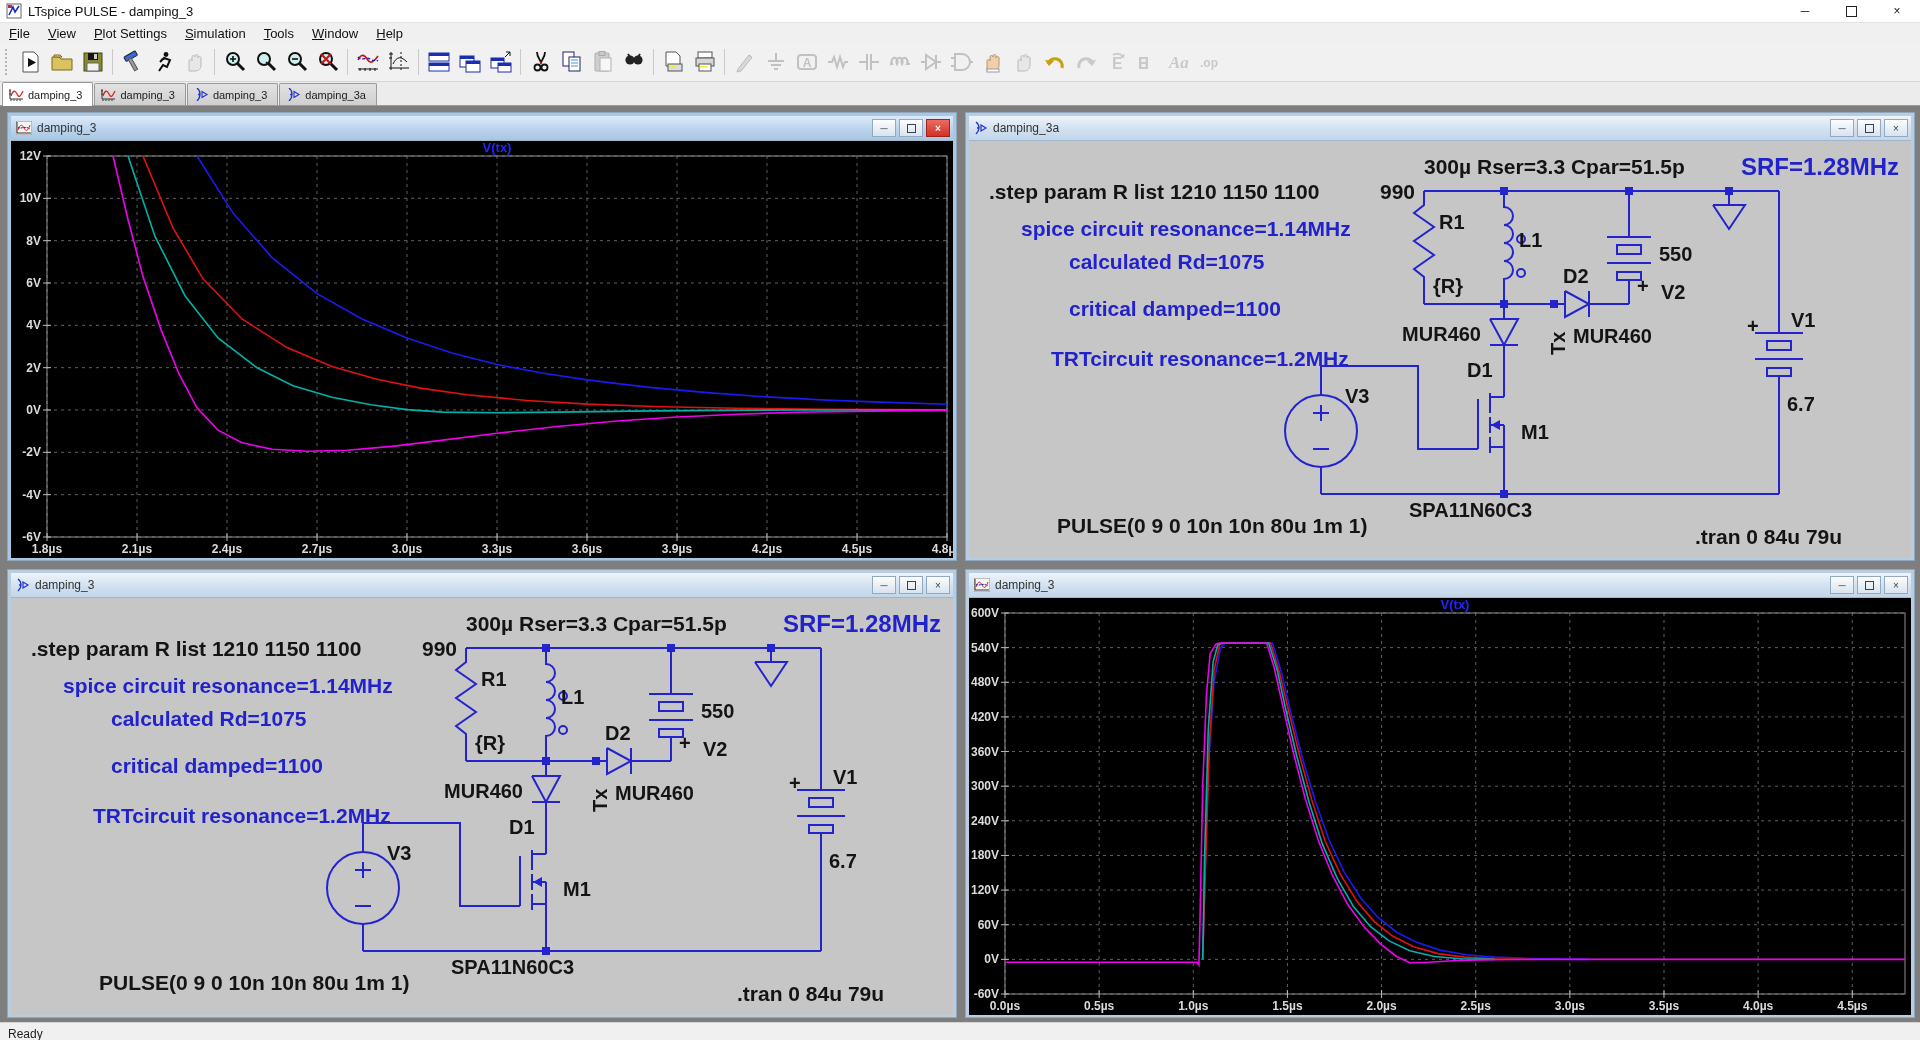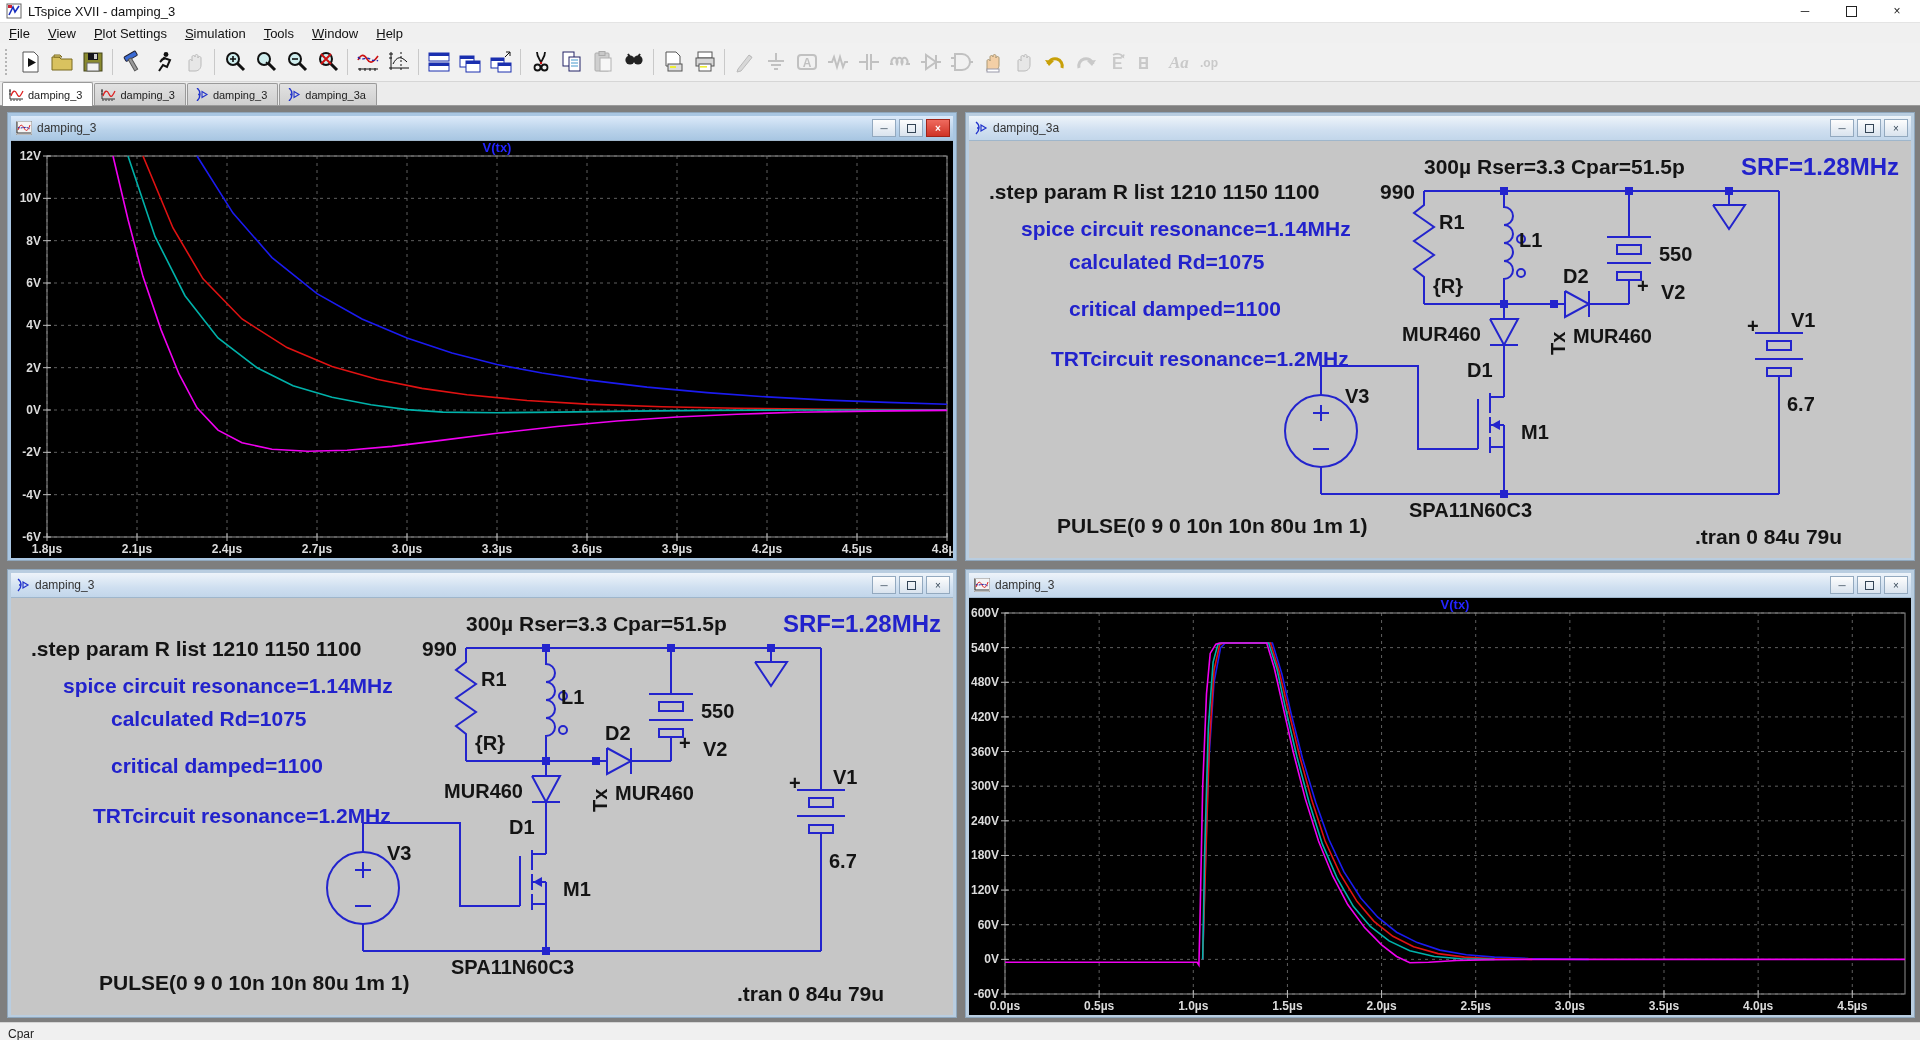--- a/index.html
+++ b/index.html
@@ -65,21 +65,21 @@
 <body>
 
 <div class="titlebar">
   <span class="appicon">
     <svg width="16" height="16" viewBox="0 0 16 16">
         <rect x="1" y="1" width="14" height="14" fill="#fff" stroke="#666"></rect>
         <path d="M3,12 L7,4 L9,9 L13,3" stroke="#1a2fbf" stroke-width="1.6" fill="none"></path>
         <rect x="2" y="2" width="4" height="3" fill="#c23"></rect>
       </svg>
   </span>
-  <span class="apptitle">LTspice XVII - damping_3</span>
+  <span class="apptitle">LTspice PULSE - damping_3</span>
   <span class="spacer"></span>
   <span class="cap">─</span>
   <span class="cap">
       <span class="boxglyph"></span>
     </span>
   <span class="cap">×</span>
 </div>
 
 <div class="menubar" id="menubar">
     <span class="mi"><u>F</u>ile</span>
@@ -740,14 +740,14 @@
           <polyline points="233.7,361.4 235.6,292.1 239.3,170.9 245.0,84.3 251.6,49.6 256.3,45.0 303.4,45.0 312.8,75.6 322.2,116.0 333.5,160.5 346.7,204.3 359.8,241.3 374.9,273.6 391.9,300.2 408.8,319.2 427.6,334.2 448.3,344.6 470.9,352.1 497.3,356.7 525.5,359.1 559.4,360.5 591.4,361.1 619.7,361.4" fill="none" stroke="#1b1bf0" stroke-width="1.6"></polyline>
           <polyline points="233.7,361.4 236.5,269.0 240.3,147.8 245.0,72.7 250.6,46.8 254.4,45.0 301.5,45.0 310.0,72.7 319.4,112.0 330.7,158.2 342.9,202.6 356.1,243.0 371.1,275.9 388.1,303.6 405.0,323.3 423.9,338.3 444.6,348.7 469.1,355.6 495.4,359.1 525.5,360.8 563.2,361.4" fill="none" stroke="#e01212" stroke-width="1.6"></polyline>
           <polyline points="233.7,361.4 235.6,257.5 239.3,130.5 244.1,64.1 248.8,46.8 252.5,45.0 299.6,45.0 308.1,71.6 316.5,110.3 327.8,158.2 340.1,204.3 353.3,245.9 368.3,280.5 384.3,308.3 401.3,328.5 420.1,342.9 440.8,352.7 465.3,358.5 491.6,360.8 525.5,361.4" fill="none" stroke="#00b2aa" stroke-width="1.6"></polyline>
           <polyline points="36.0,364.3 228.1,364.3 229.9,367.1 230.9,326.7 233.7,188.2 237.5,95.8 241.2,55.4 246.9,46.2 250.6,45.0 297.7,45.0 305.2,69.8 313.7,107.4 324.1,153.5 336.3,200.9 349.5,243.0 363.6,277.7 378.7,306.5 395.6,329.6 412.6,346.9 427.6,358.5 440.8,364.8 459.6,364.3 487.9,362.5 525.5,361.7 563.2,361.4 936.0,361.4" fill="none" stroke="#f000f0" stroke-width="1.6"></polyline>
         </svg>
       </div>
   </section>
 </div>
 
 <div class="statusbar">
-  <span>Cpar</span>
+  <span>Ready</span>
 </div>
 
 </body></html>

